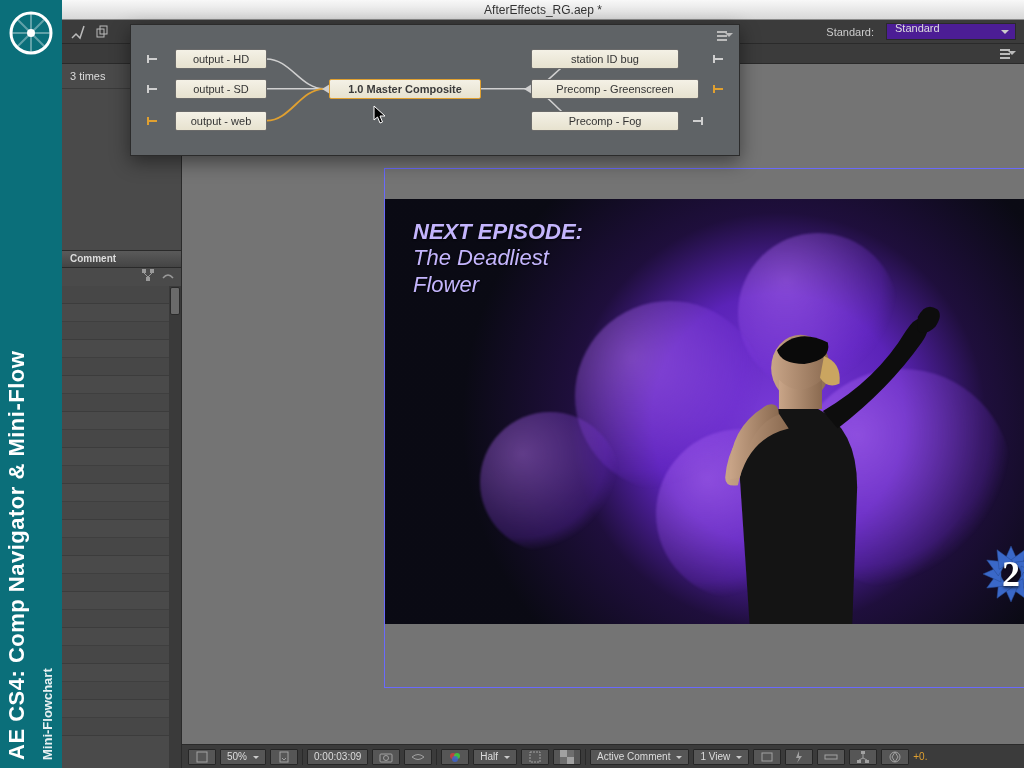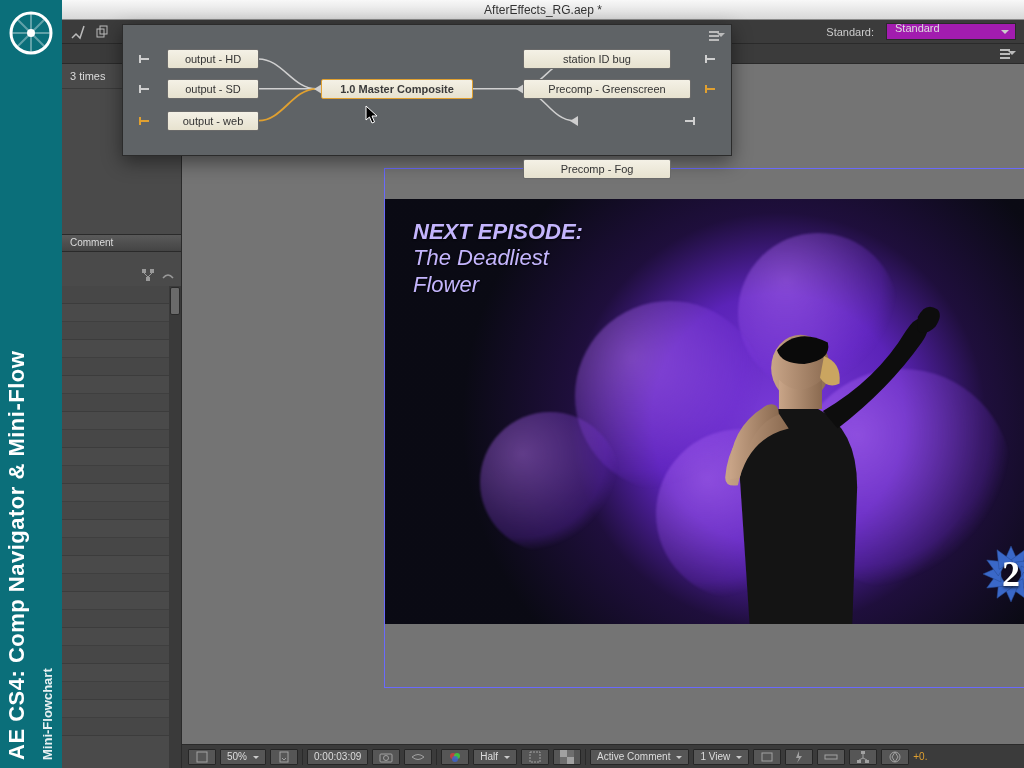--- a/index.html
+++ b/index.html
@@ -12,33 +12,33 @@
   .brand-sub { position: absolute; left: 55px; bottom: 8px; transform: rotate(-90deg); transform-origin: left bottom; white-space: nowrap; font-size: 13px; font-weight: bold; opacity: .9; }
   .brand-num { position: absolute; left: 6px; bottom: 8px; transform: rotate(-90deg); transform-origin: left bottom; white-space: nowrap; font-size: 22px; font-weight: bold; }
 
   
   .mac-titlebar { position: absolute; left: 62px; top: 0; right: 0; height: 20px; background: linear-gradient(#f8f8f8,#d8d8d8); border-bottom: 1px solid #8a8a8a; display: flex; align-items: center; justify-content: center; font-size: 12px; color: #333; }
 
   
   .ae-topbar { position: absolute; left: 62px; top: 20px; right: 0; height: 24px; background: #3b3b3b; display: flex; align-items: center; padding: 0 8px; gap: 8px; border-bottom: 1px solid #2a2a2a; }
   .ae-topbar .spacer { flex: 1; }
   .ws-label { color: #ccc; font-size: 11px; margin-right: 4px; margin-left: auto; }
-  .ws-dd { background: #a21caf; border: 1px solid #2a2a2a; height: 17px; display: flex; align-items: center; padding: 0 18px 8px 8px; color: #ddd; font-size: 11px; position: relative; min-width: 130px; }
+  .ws-dd { background: #4c1d95; border: 1px solid #2a2a2a; height: 17px; display: flex; align-items: center; padding: 0 18px 8px 8px; color: #ddd; font-size: 11px; position: relative; min-width: 130px; }
   .ws-dd:after { content: ""; position: absolute; right: 6px; top: 6px; border: 4px solid transparent; border-top-color: #ccc; }
   .tiny-icon { width: 16px; height: 16px; display: inline-block; }
 
   .below-topbar { position: absolute; left: 62px; top: 44px; right: 0; height: 20px; background: #3b3b3b; border-bottom: 1px solid #2a2a2a; display: flex; align-items: center; justify-content: flex-end; padding-right: 8px; }
   .panel-menu-icon { width: 16px; height: 14px; position: relative; }
   .panel-menu-icon:before { content:""; position:absolute; left:0; top:2px; width:10px; height:2px; background:#bbb; box-shadow: 0 4px 0 #bbb, 0 8px 0 #bbb; }
   .panel-menu-icon:after { content:""; position:absolute; right:0; top:4px; border:4px solid transparent; border-top-color:#bbb; }
 
   
   .left-strip { position: absolute; left: 62px; top: 64px; width: 120px; bottom: 0; background: #4a4a4a; border-right: 1px solid #2a2a2a; }
   .left-strip .strip-row { padding: 6px 8px; color: #ddd; font-size: 11px; border-bottom: 1px solid #3a3a3a; }
-  .comment-tab { position: absolute; top: 170px; left: 0; width: 100%; height: 18px; background: linear-gradient(#5a5a5a,#444); color: #ddd; font-size: 10px; padding: 2px 8px; border-top:1px solid #2a2a2a; border-bottom:1px solid #2a2a2a; }
+  .comment-tab { position: absolute; top: 186px; left: 0; width: 100%; height: 18px; background: linear-gradient(#5a5a5a,#444); color: #ddd; font-size: 10px; padding: 2px 8px; border-top:1px solid #2a2a2a; border-bottom:1px solid #2a2a2a;font-weight:bold; }
   .mini-icons { position: absolute; top: 200px; left: 0; width: 100%; height: 22px; display:flex; align-items:center; justify-content:flex-end; gap:6px; padding:0 6px; }
   .mini-icon { width:14px; height:14px; opacity:.7; }
   .row-area { position:absolute; top:222px; left:0; right:0; bottom:0; overflow:hidden; }
   .row-area .r { height:18px; border-bottom:1px solid rgba(0,0,0,.15); background:#4a4a4a; }
   .row-area .r:nth-child(odd){ background:#474747; }
   .row-area .sb { position:absolute; right:0; top:0; width:12px; height:100%; background:#3a3a3a; }
   .row-area .sb-thumb { width:10px; height:28px; background:#6a6a6a; border:1px solid #2a2a2a; border-radius:2px; margin:1px; }
 
   
   .comp-view { position: absolute; left: 182px; top: 64px; right: 0; bottom: 24px; background: #747474; overflow:hidden; }
@@ -57,21 +57,21 @@
 
   
   .viewer-footer { position:absolute; left:182px; right:0; bottom:0; height:24px; background:#3b3b3b; display:flex; align-items:center; gap:4px; padding:0 6px; border-top:1px solid #2a2a2a; color:#ddd; font-size:10px; }
   .vf-btn { height:16px; background:#565656; border:1px solid #262626; display:flex; align-items:center; padding:0 6px; border-radius:1px; position:relative; }
   .vf-dd:after { content:""; margin-left:6px; border:3px solid transparent; border-top-color:#ccc; position:relative; top:2px; }
   .vf-icon { width:14px; height:14px; opacity:.75; }
   .vf-sep { width:1px; height:16px; background:#2a2a2a; }
   .vf-orange { color:#e0a030; }
 
   
-  .flow-panel { position:absolute; left:122px; top:24px; width:610px; height:132px; background:#5f6366; border:1px solid #2b2b2b; box-shadow: 0 6px 18px rgba(0,0,0,.45); }
+  .flow-panel { position:absolute; left:130px; top:24px; width:610px; height:132px; background:#5f6366; border:1px solid #2b2b2b; box-shadow: 0 6px 18px rgba(0,0,0,.45); }
   .flow-panel .menu { position:absolute; top:4px; right:6px; }
   .node { position:absolute; height:20px; background:linear-gradient(#f4f1e6,#e7e2cf); border:1px solid #6a6a6a; border-radius:2px; font-size:11px; color:#333; display:flex; align-items:center; justify-content:center; padding:0 10px; white-space:nowrap; }
   .node.sel { border:1.5px solid #e0a030; color:#3a3a3a; font-weight:bold; }
   .term { position:absolute; width:12px; height:12px; }
   .term.l:before { content:""; position:absolute; left:0; top:5px; width:10px; height:2px; background:#cfcfcf; }
   .term.l:after  { content:""; position:absolute; left:0; top:2px; width:2px; height:8px; background:#cfcfcf; }
   .term.r:before { content:""; position:absolute; right:0; top:5px; width:10px; height:2px; background:#cfcfcf; }
   .term.r:after  { content:""; position:absolute; right:0; top:2px; width:2px; height:8px; background:#cfcfcf; }
   .arrow { position:absolute; width:0; height:0; }
   .arrow.left-grey  { border:5px solid transparent; border-right:8px solid #cfcfcf; }
@@ -360,21 +360,21 @@
   <span class="arrow left-grey" style="left:442px; top:29px;"></span>
   <span class="arrow left-or" style="left:442px; top:59px;"></span>
   <span class="arrow left-grey" style="left:442px; top:91px;"></span>
 
   <div class="node" style="left:400px; top:24px; width:148px;">
       <span>station ID bug</span>
     </div>
   <div class="node" style="left:400px; top:54px; width:168px;">
       <span>Precomp - Greenscreen</span>
     </div>
-  <div class="node" style="left:400px; top:86px; width:148px;margin-top:48px;">
+  <div class="node" style="left:400px; top:86px; width:148px;">
       <span>Precomp - Fog</span>
     </div>
 
   <span class="term l" style="left:582px; top:28px;"></span>
   <span class="term l or" style="left:582px; top:58px;"></span>
   <span class="term r" style="left:560px; top:90px;"></span>
 
   <svg class="cursor" style="left:242px; top:80px;" viewBox="0 0 14 20">
     <path d="M1 1 L1 15 L4.5 12 L7 18 L9.5 17 L7 11 L12 11 Z" fill="#000" stroke="#fff" stroke-width="1"></path>
   </svg>

